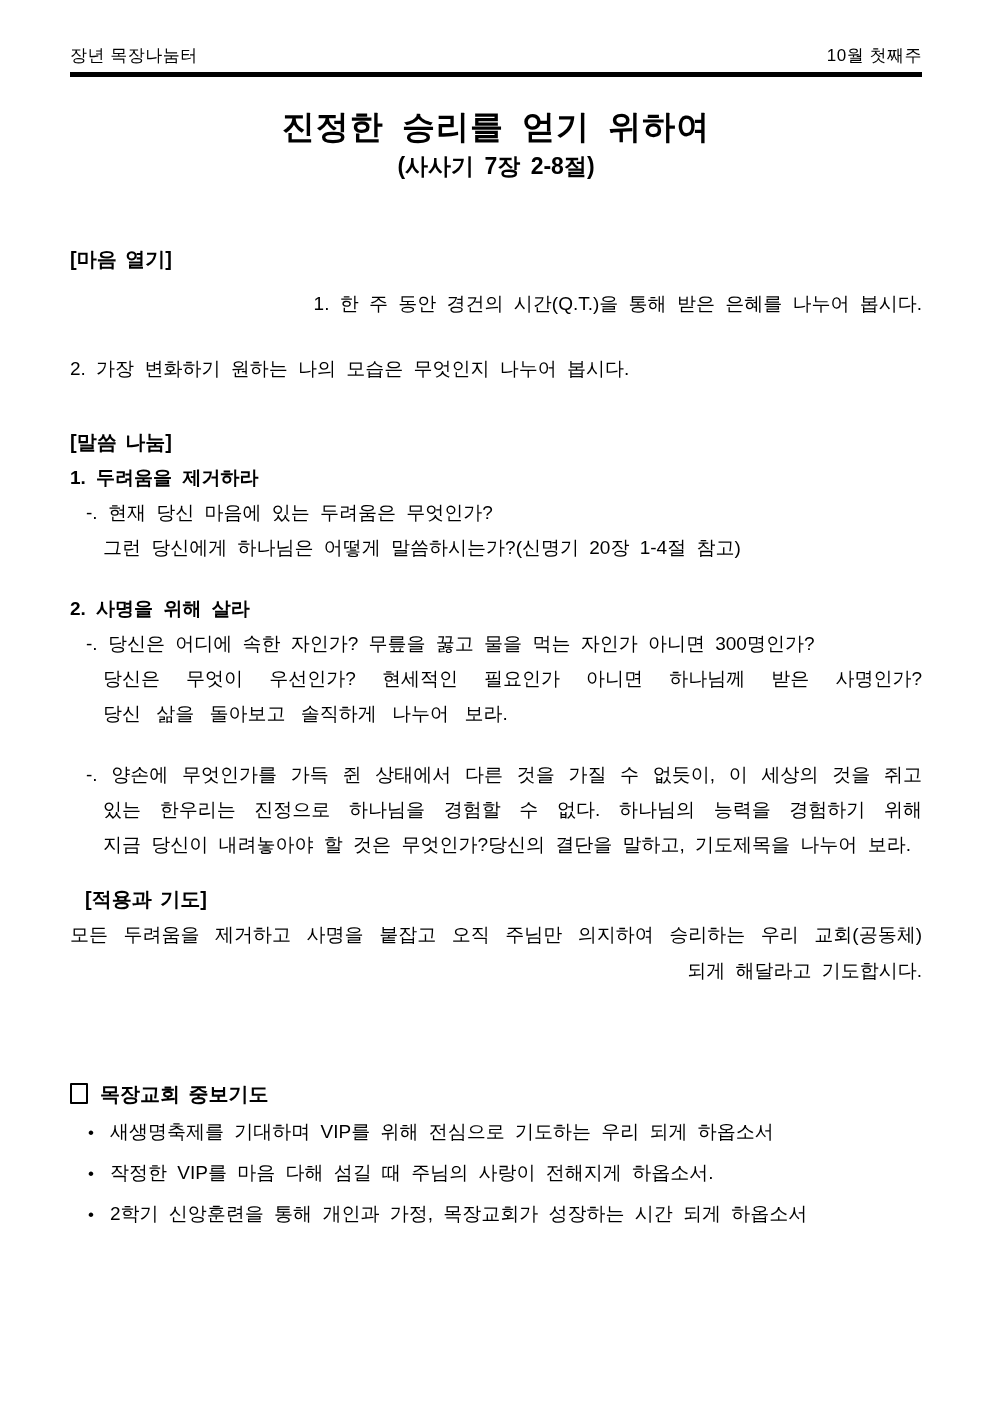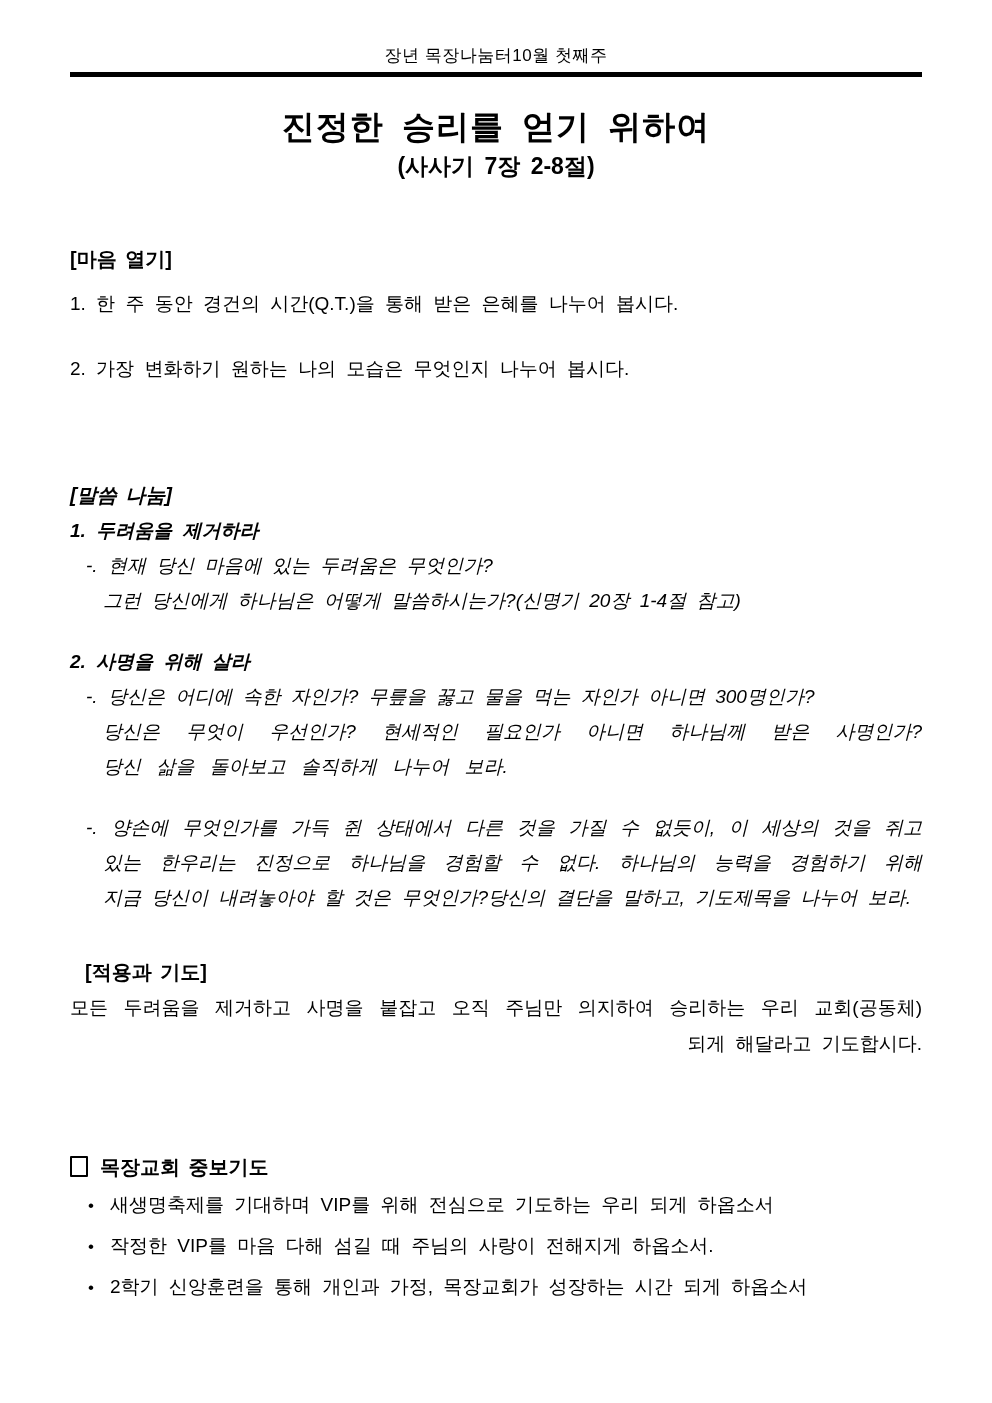--- a/index.html
+++ b/index.html
@@ -16,21 +16,21 @@
   }
   .page {
     box-sizing: border-box;
     width: 992px;
     height: 1403px;
     padding: 0 70px;
   }
   
   .doc-header {
     display: flex;
-    justify-content: center;
+    justify-content: space-between;
     align-items: flex-end;
     padding-top: 46px;
     font-size: 17px;
     line-height: 20px;
     letter-spacing: 0.5px;
   }
   .header-rule {
     height: 5px;
     background: #000000;
     margin-top: 6px;
@@ -69,25 +69,25 @@
   .stretch {
     text-align: justify;
     text-align-last: justify;
     word-spacing: normal;
   }
   .wide { word-spacing: 10px; }
   .ind-dash { padding-left: 16px; }
   .ind-cont { padding-left: 33px; }
   
   .sec-heart   { margin-top: 61px; }
-  .heart-item1 { margin-top: 9px;  }
+  .heart-item1 { margin-top: 9px; text-align: right;  }
   .heart-item2 { margin-top: 30px; }
-  .sec-word    { margin-top: 92px; font-style: italic; }
+  .sec-word    { margin-top: 39px; }
   .word-point  { margin-top: 26px; }
-  .sec-apply   { margin-top: 40px; }
+  .sec-apply   { margin-top: 20px; }
   .apply-head  { padding-left: 15px; }
   .apply-line  { line-height: 36px; text-align: right; }
   .sec-inter   { margin-top: 88px; }
   
   .inter-heading {
     display: flex;
     align-items: center;
     font-size: 20px;
     line-height: 35px;
     font-weight: bold;

